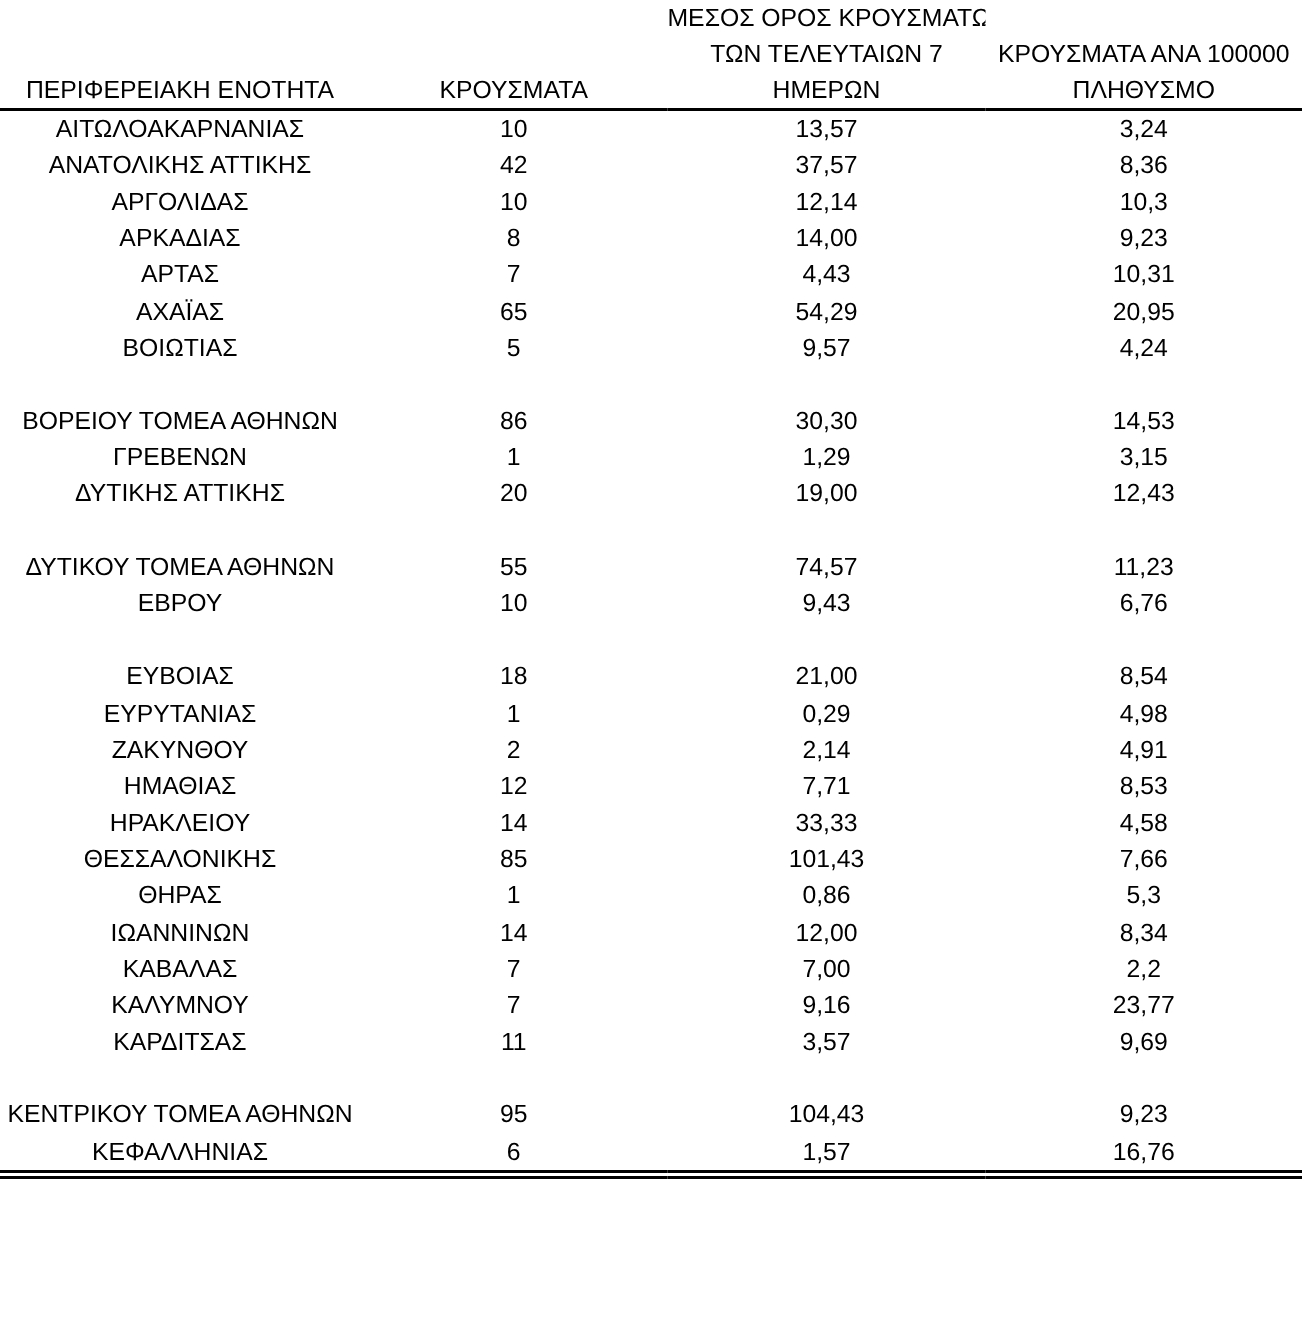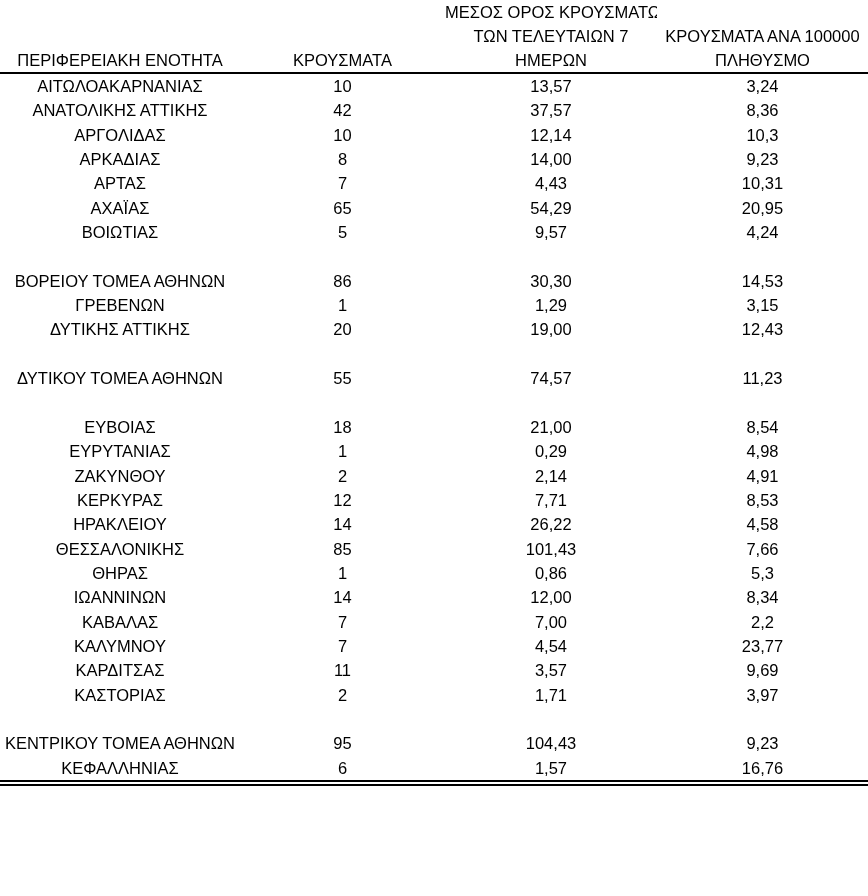--- a/index.html
+++ b/index.html
@@ -135,20 +135,26 @@
         </tr>
         <tr data-name="spacer-row">
           <td colspan="4" data-name="spacer-cell"></td>
         </tr>
         <tr data-name="table-row">
           <td data-name="cell-region">ΔΥΤΙΚΟΥ ΤΟΜΕΑ ΑΘΗΝΩΝ</td>
           <td data-name="cell-cases">55</td>
           <td data-name="cell-avg_7day">74,57</td>
           <td data-name="cell-per_100k">11,23</td>
         </tr>
+        <tr data-name="table-row">
+          <td data-name="cell-region">ΕΒΡΟΥ</td>
+          <td data-name="cell-cases">10</td>
+          <td data-name="cell-avg_7day">9,43</td>
+          <td data-name="cell-per_100k">6,76</td>
+        </tr>
         <tr data-name="spacer-row">
           <td colspan="4" data-name="spacer-cell"></td>
         </tr>
         <tr data-name="table-row">
           <td data-name="cell-region">ΕΥΒΟΙΑΣ</td>
           <td data-name="cell-cases">18</td>
           <td data-name="cell-avg_7day">21,00</td>
           <td data-name="cell-per_100k">8,54</td>
         </tr>
         <tr data-name="table-row">
@@ -157,29 +163,29 @@
           <td data-name="cell-avg_7day">0,29</td>
           <td data-name="cell-per_100k">4,98</td>
         </tr>
         <tr data-name="table-row">
           <td data-name="cell-region">ΖΑΚΥΝΘΟΥ</td>
           <td data-name="cell-cases">2</td>
           <td data-name="cell-avg_7day">2,14</td>
           <td data-name="cell-per_100k">4,91</td>
         </tr>
         <tr data-name="table-row">
-          <td data-name="cell-region">ΚΕΡΚΥΡΑΣ</td>
+          <td data-name="cell-region">ΗΜΑΘΙΑΣ</td>
           <td data-name="cell-cases">12</td>
           <td data-name="cell-avg_7day">7,71</td>
           <td data-name="cell-per_100k">8,53</td>
         </tr>
         <tr data-name="table-row">
           <td data-name="cell-region">ΗΡΑΚΛΕΙΟΥ</td>
           <td data-name="cell-cases">14</td>
-          <td data-name="cell-avg_7day">26,22</td>
+          <td data-name="cell-avg_7day">33,33</td>
           <td data-name="cell-per_100k">4,58</td>
         </tr>
         <tr data-name="table-row">
           <td data-name="cell-region">ΘΕΣΣΑΛΟΝΙΚΗΣ</td>
           <td data-name="cell-cases">85</td>
           <td data-name="cell-avg_7day">101,43</td>
           <td data-name="cell-per_100k">7,66</td>
         </tr>
         <tr data-name="table-row">
           <td data-name="cell-region">ΘΗΡΑΣ</td>
@@ -195,34 +201,28 @@
         </tr>
         <tr data-name="table-row">
           <td data-name="cell-region">ΚΑΒΑΛΑΣ</td>
           <td data-name="cell-cases">7</td>
           <td data-name="cell-avg_7day">7,00</td>
           <td data-name="cell-per_100k">2,2</td>
         </tr>
         <tr data-name="table-row">
           <td data-name="cell-region">ΚΑΛΥΜΝΟΥ</td>
           <td data-name="cell-cases">7</td>
-          <td data-name="cell-avg_7day">4,54</td>
+          <td data-name="cell-avg_7day">9,16</td>
           <td data-name="cell-per_100k">23,77</td>
         </tr>
         <tr data-name="table-row">
           <td data-name="cell-region">ΚΑΡΔΙΤΣΑΣ</td>
           <td data-name="cell-cases">11</td>
           <td data-name="cell-avg_7day">3,57</td>
           <td data-name="cell-per_100k">9,69</td>
-        </tr>
-        <tr data-name="table-row">
-          <td data-name="cell-region">ΚΑΣΤΟΡΙΑΣ</td>
-          <td data-name="cell-cases">2</td>
-          <td data-name="cell-avg_7day">1,71</td>
-          <td data-name="cell-per_100k">3,97</td>
         </tr>
         <tr data-name="spacer-row">
           <td colspan="4" data-name="spacer-cell"></td>
         </tr>
         <tr data-name="table-row">
           <td data-name="cell-region">ΚΕΝΤΡΙΚΟΥ ΤΟΜΕΑ ΑΘΗΝΩΝ</td>
           <td data-name="cell-cases">95</td>
           <td data-name="cell-avg_7day">104,43</td>
           <td data-name="cell-per_100k">9,23</td>
         </tr>

